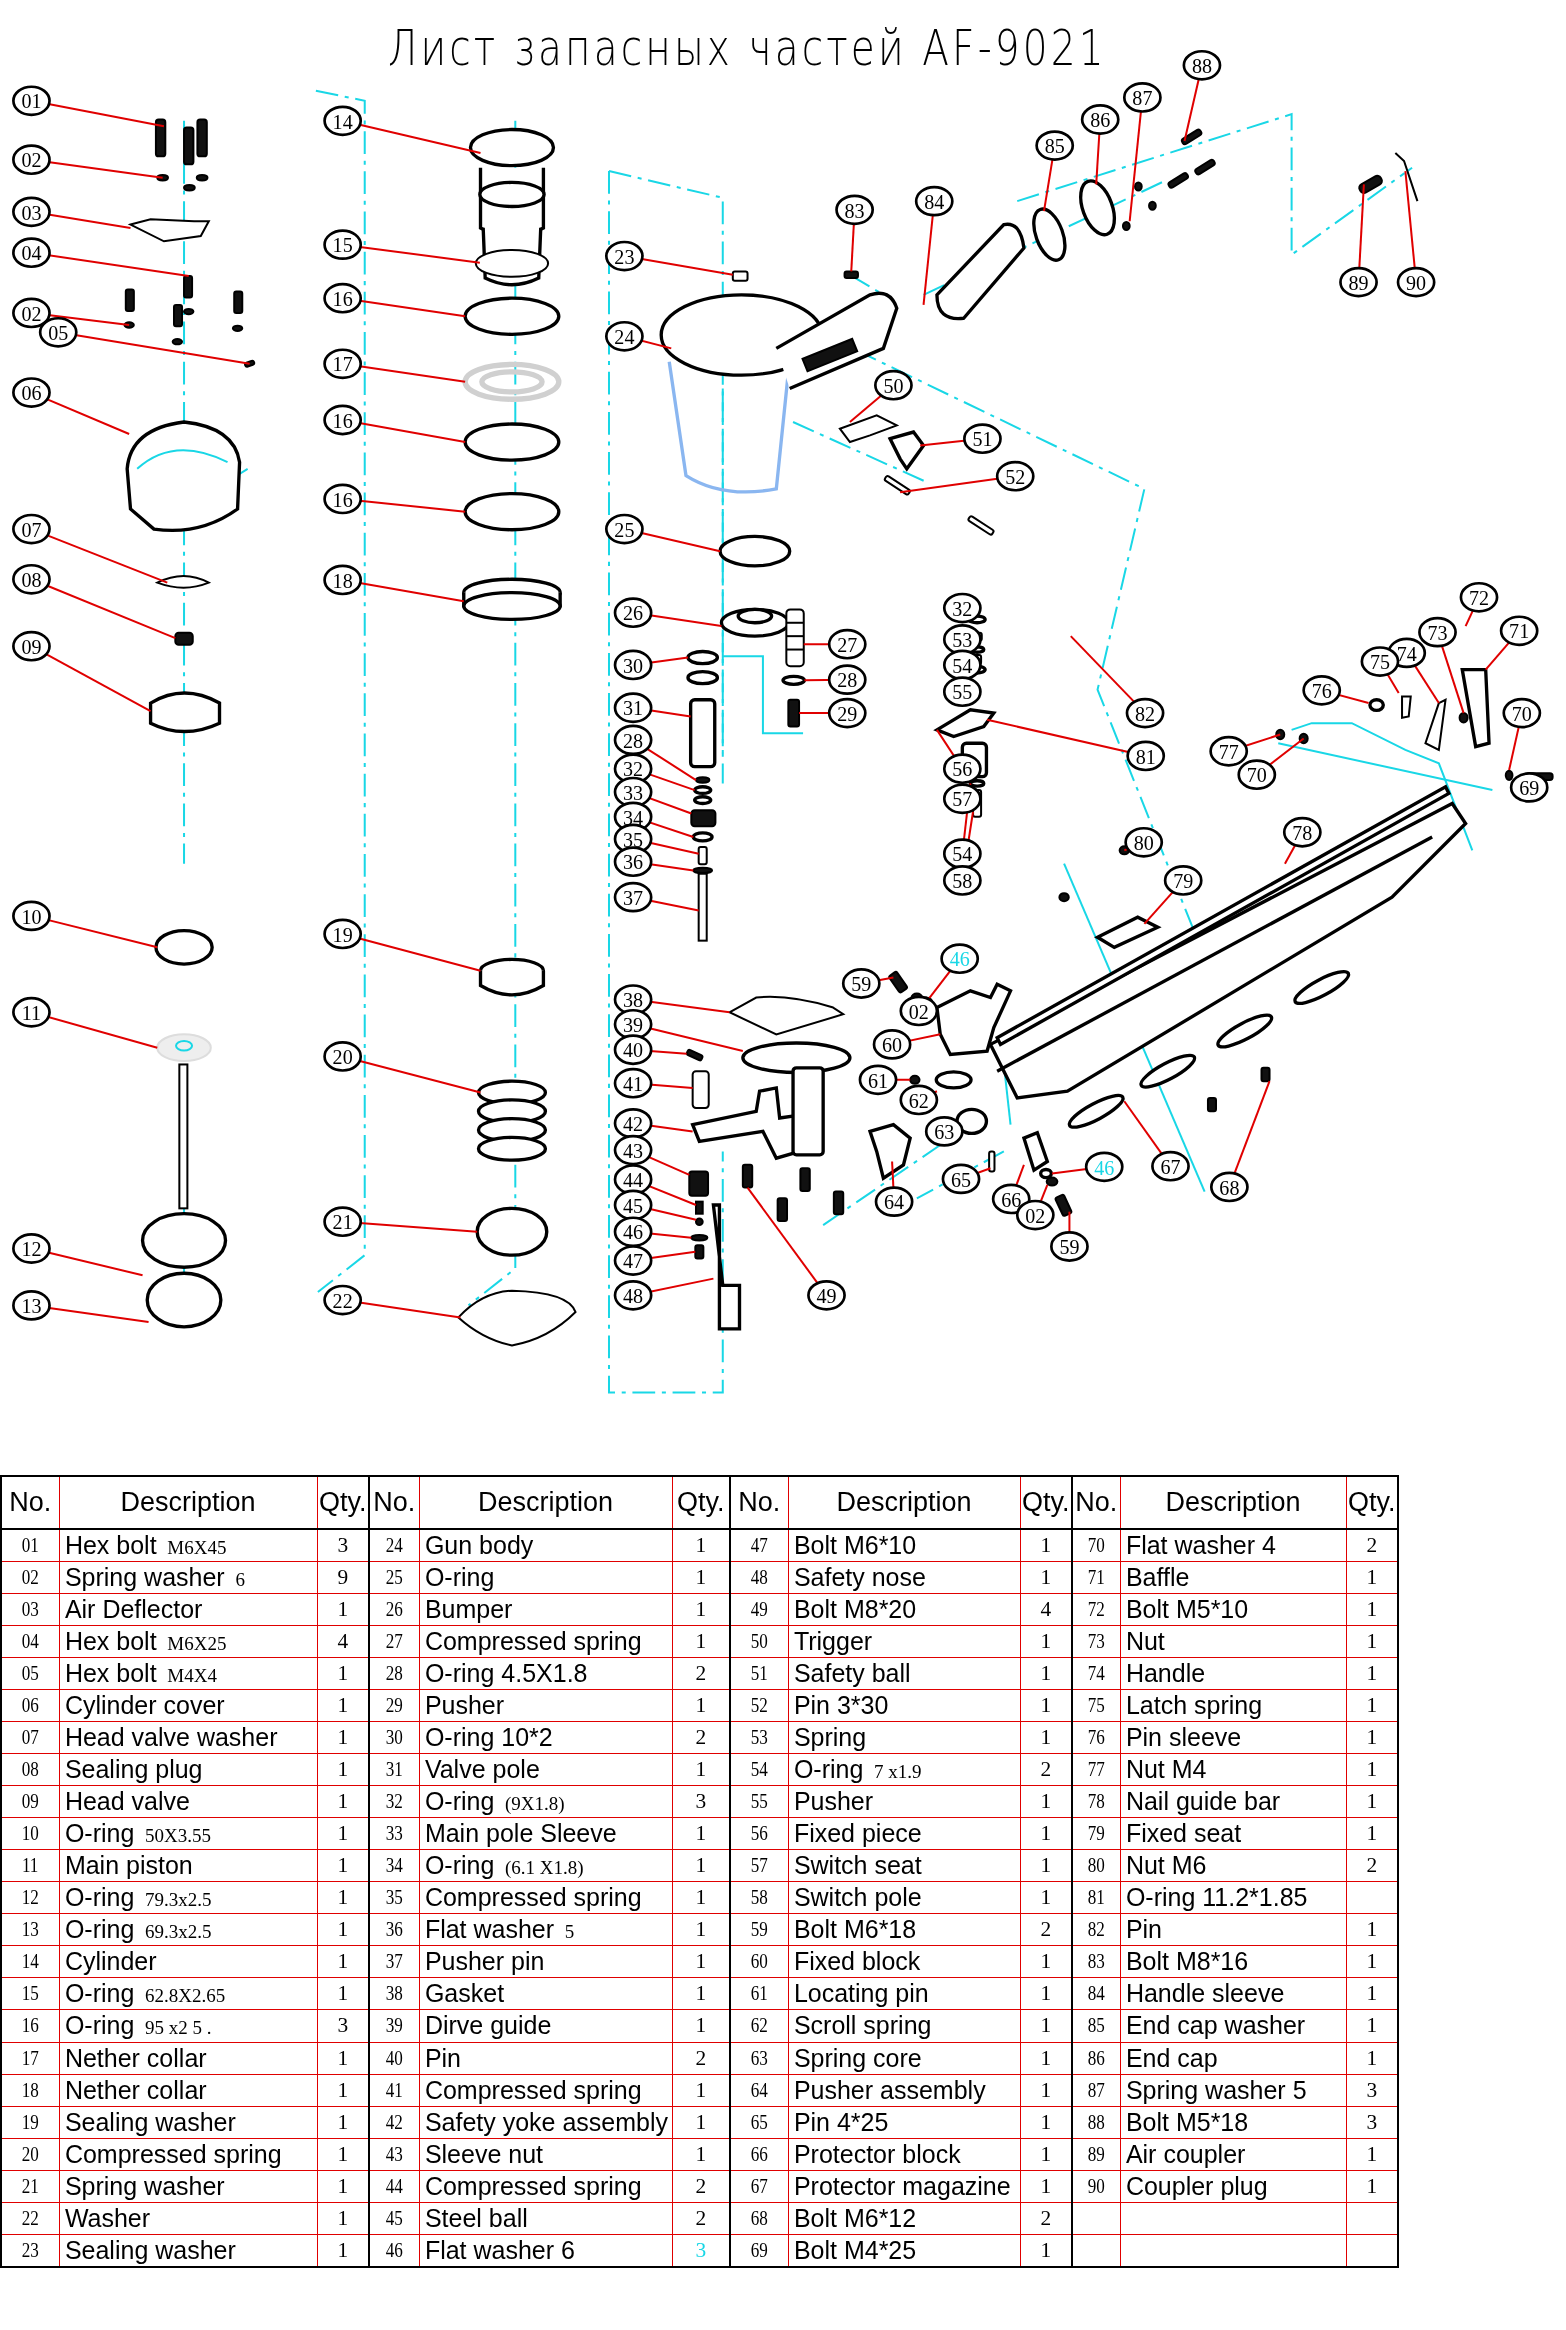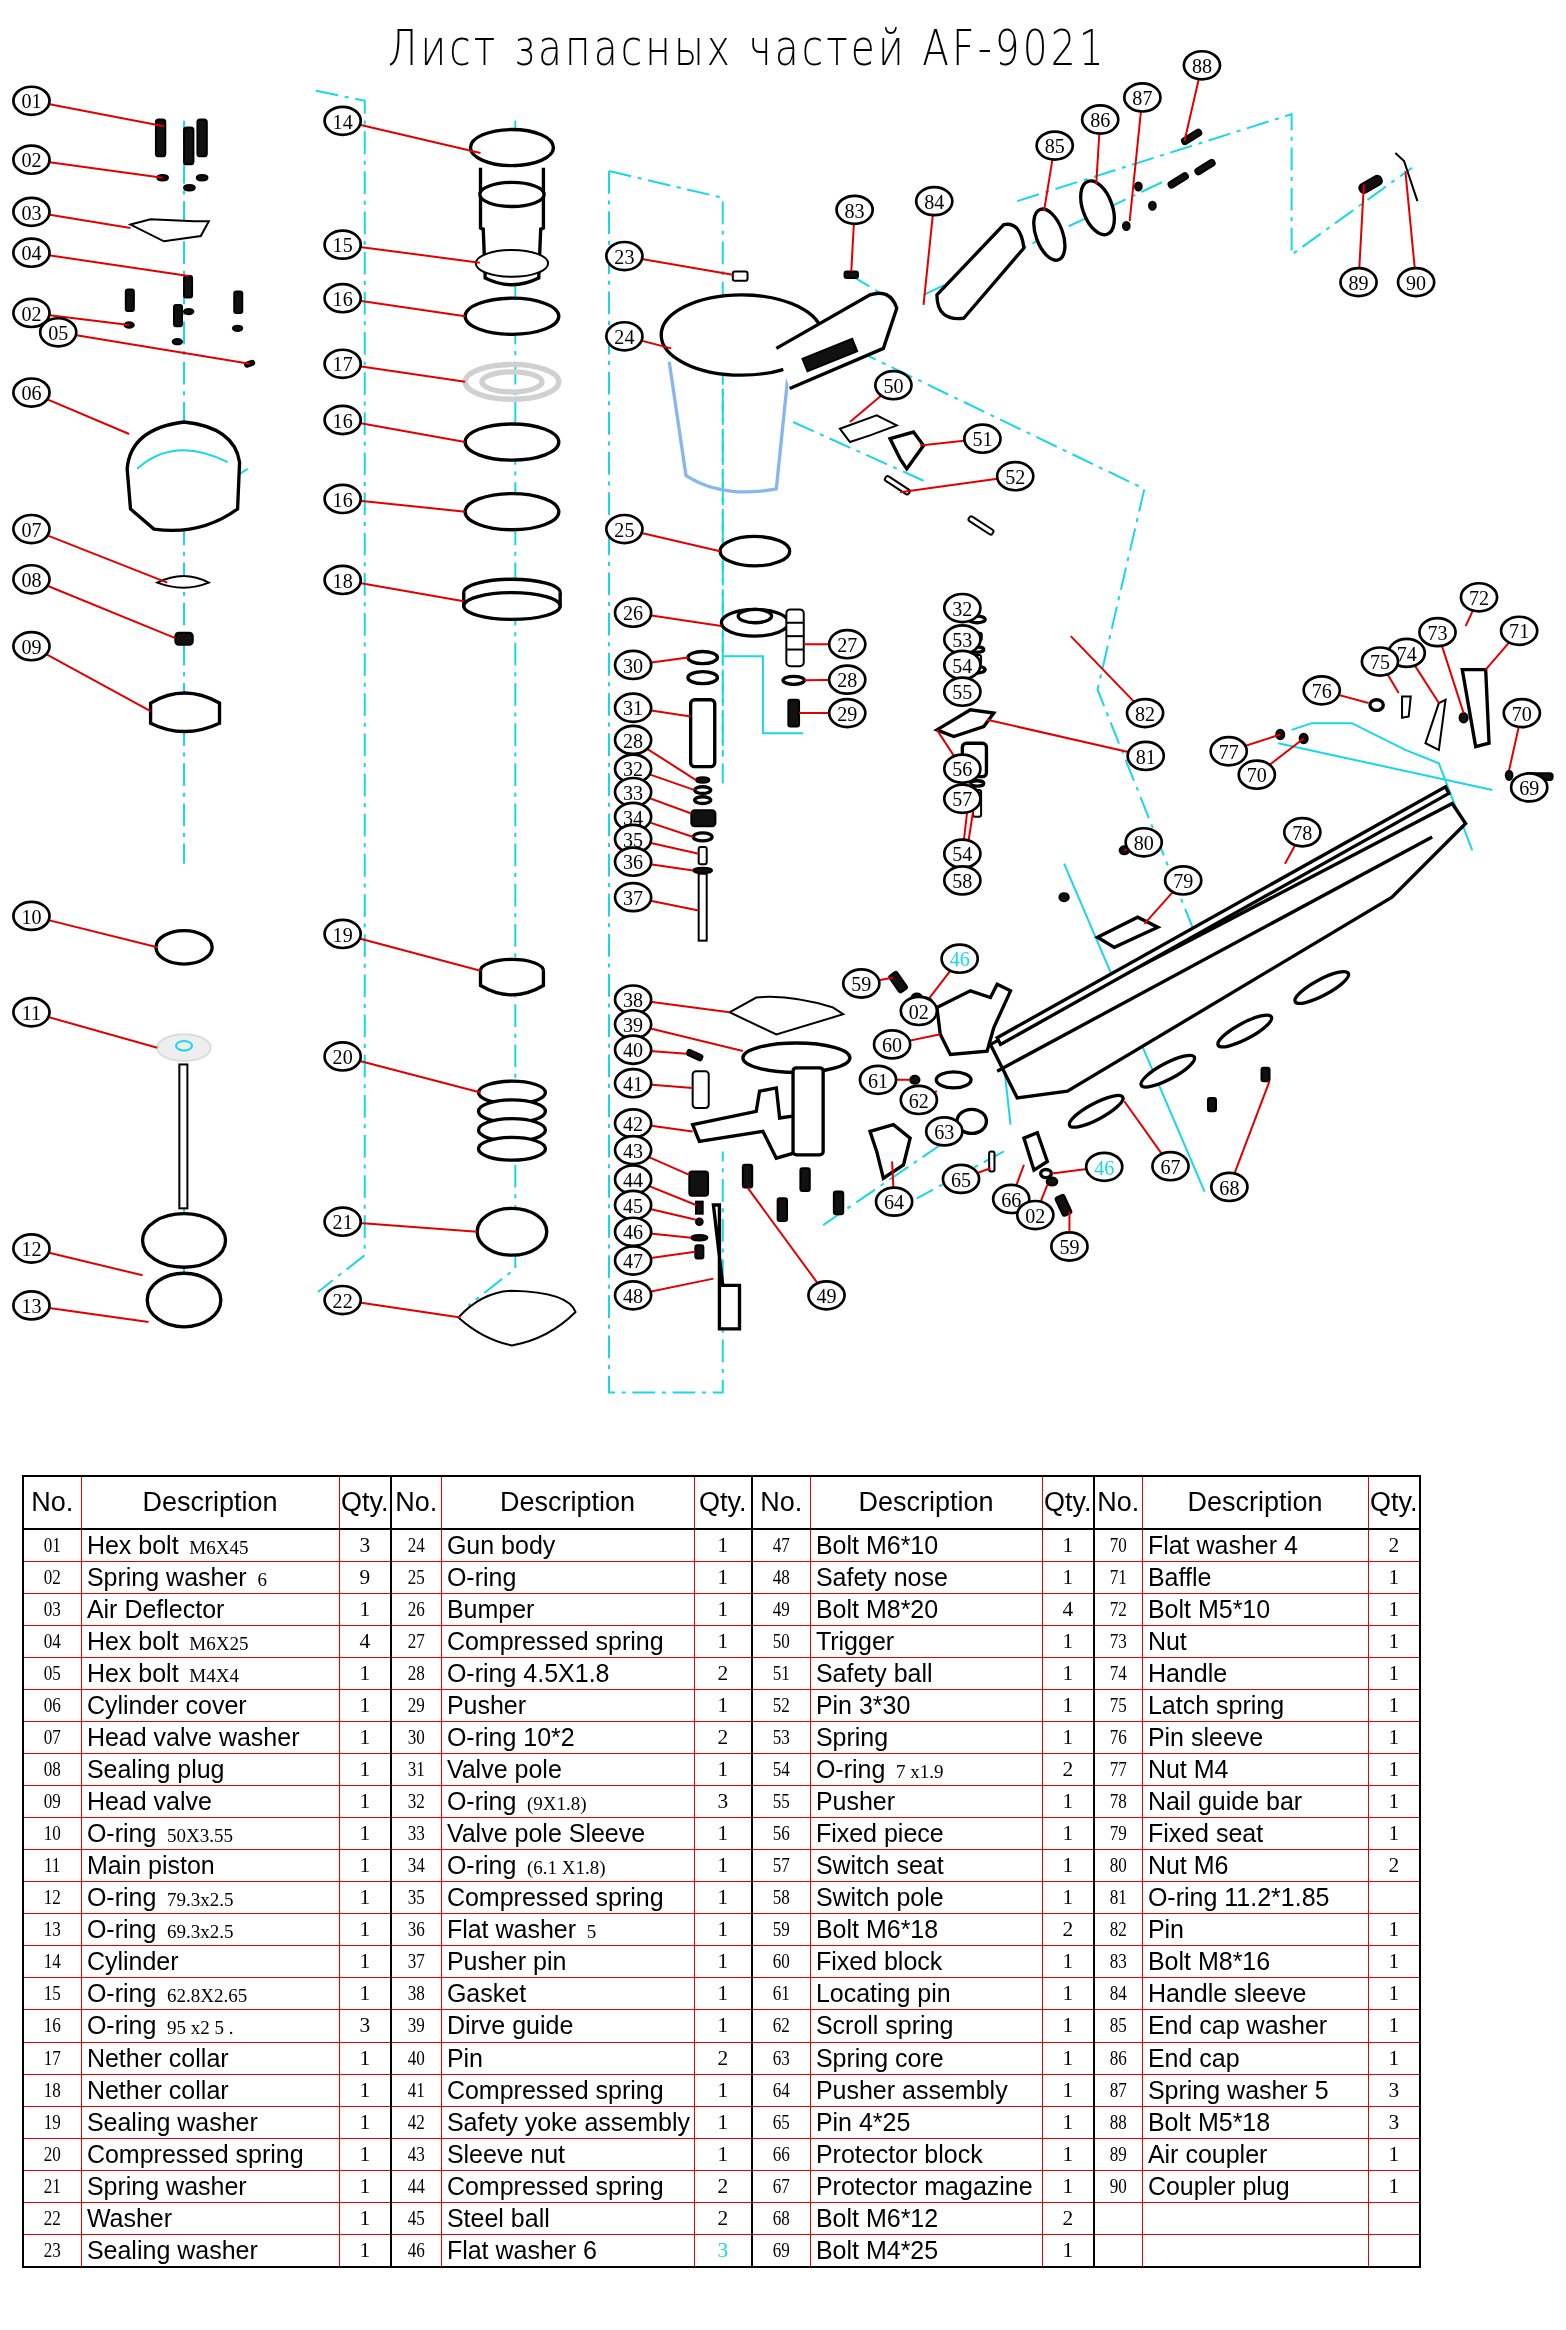--- a/index.html
+++ b/index.html
@@ -10,21 +10,21 @@
   .callout.cyan text{fill:#19d7e6;}
   .leader{stroke:#e00000;stroke-width:3;fill:none;}
   .axis{stroke:#19d7e6;stroke-width:3;fill:none;stroke-dasharray:34 10 6 10;}
   .axis-solid{stroke:#19d7e6;stroke-width:3;fill:none;}
   .part{stroke:#000;stroke-width:5;fill:#fff;}
   .part-thin{stroke:#000;stroke-width:3;fill:#fff;}
   .part-fill{stroke:#000;stroke-width:3;fill:#111;}
   .part-blue{stroke:#8ab6f0;stroke-width:5;fill:none;}
   .part-grey{stroke:#d0d0d0;stroke-width:8;fill:none;}
 
-  #parts-table{position:absolute;left:22px;top:1475px;width:1186px;height:793px;border:2px solid #000;border-collapse:collapse;table-layout:fixed;}
+  #parts-table{position:absolute;left:0;top:1475px;width:1186px;height:793px;border:2px solid #000;border-collapse:collapse;table-layout:fixed;}
   #parts-table th,#parts-table td{border:1.3px solid #e00000;padding:0;overflow:hidden;white-space:nowrap;}
   #parts-table thead th{height:51px;border-bottom:2px solid #000;font-weight:normal;font-size:27px;font-family:"Liberation Sans",sans-serif;}
   #parts-table tbody td{height:31px;}
   td.no{font-family:"Liberation Serif",serif;font-size:21.4px;text-align:center;transform:scaleX(0.8);}
   td.desc{font-family:"Liberation Sans",sans-serif;font-size:25px;padding-left:5.4px !important;}
   td.desc .spec{font-family:"Liberation Serif",serif;font-size:19px;margin-left:10.7px;}
   td.qty{font-family:"Liberation Serif",serif;font-size:21.4px;text-align:center;}
   td.qty.cyan{color:#19d7e6;}
   th.group-sep,td.group-sep{border-left:2px solid #000 !important;}
 </style>
@@ -1000,21 +1000,21 @@
         <td class="qty">1</td>
         <td class="no group-sep">78</td>
         <td class="desc"><span>Nail guide bar</span><span class="spec"></span></td>
         <td class="qty">1</td>
       </tr>
       <tr>
         <td class="no">10</td>
         <td class="desc"><span>O-ring</span><span class="spec">50X3.55</span></td>
         <td class="qty">1</td>
         <td class="no group-sep">33</td>
-        <td class="desc"><span>Valve pole Sleeve</span><span class="spec"></span></td>
+        <td class="desc"><span>Main pole Sleeve</span><span class="spec"></span></td>
         <td class="qty">1</td>
         <td class="no group-sep">56</td>
         <td class="desc"><span>Fixed piece</span><span class="spec"></span></td>
         <td class="qty">1</td>
         <td class="no group-sep">79</td>
         <td class="desc"><span>Fixed seat</span><span class="spec"></span></td>
         <td class="qty">1</td>
       </tr>
       <tr>
         <td class="no">11</td>

